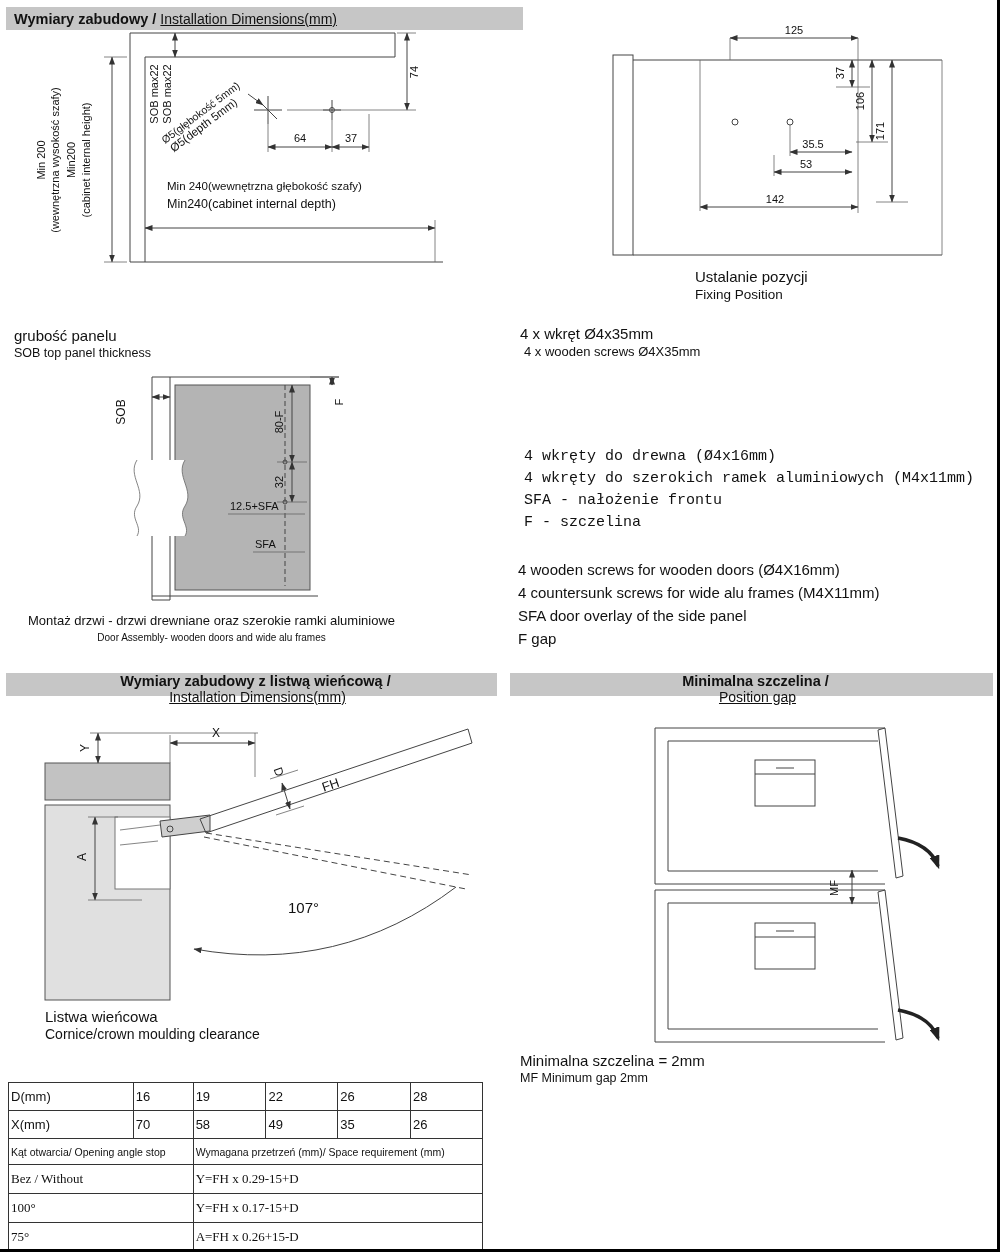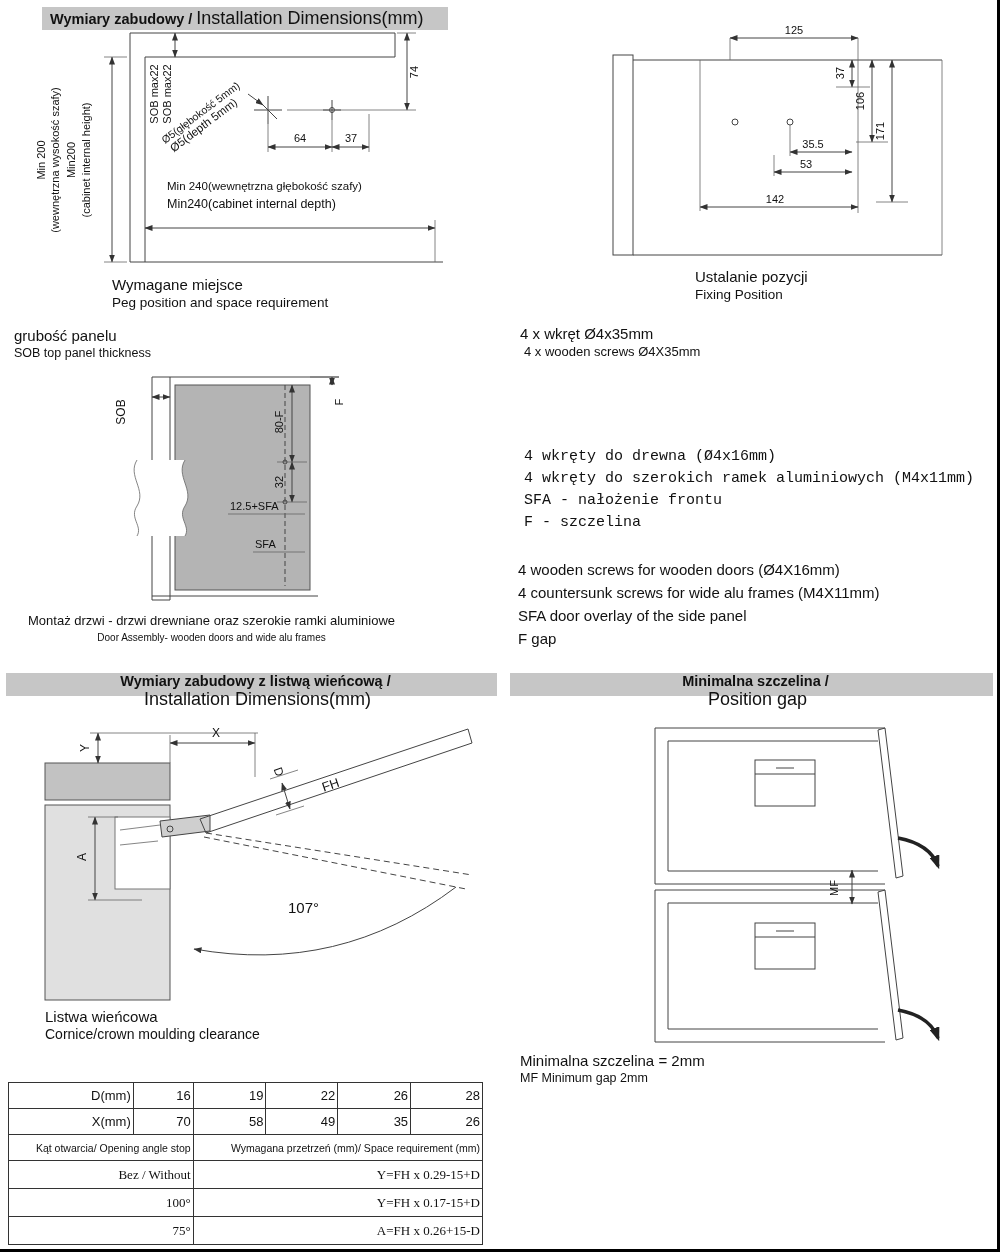--- a/index.html
+++ b/index.html
@@ -2,43 +2,43 @@
 <html><head>
 <meta charset="utf-8">
 <style>
   * { margin:0; padding:0; box-sizing:border-box; }
   html,body { background:#fff; }
   body { font-family:"Liberation Sans", sans-serif; color:#111; }
   .page { position:relative; width:1000px; height:1252px; background:#fff; overflow:hidden;
           border-right:3px solid #000; border-bottom:3px solid #000; }
   .bar { position:absolute; background:#c6c6c6; height:23px; display:flex; align-items:center; padding-left:8px; }
   .bar .pl { font-size:14.5px; font-weight:bold; white-space:pre; }
-  .bar .en { font-size:18px; margin-left:4px; white-space:pre; }
+  .bar .en { font-size:14px; margin-left:4px; white-space:pre;text-decoration:underline; }
   .caption { position:absolute; }
   .cap1 { font-size:15px; line-height:18px; }
   .cap2 { font-size:13.5px; line-height:17px; }
   .note-pl { font-size:15px; line-height:22px;font-family:Liberation Mono, monospace; }
   .note-en { font-size:15px; line-height:23px; }
   svg { position:absolute; overflow:visible; }
   svg text { font-family:"Liberation Sans", sans-serif; fill:#111; stroke:none; }
   .ln { stroke:#444; stroke-width:1; fill:none; }
   .thin { stroke:#666; stroke-width:0.8; fill:none; }
   .dim { font-size:11px; }
   table.clr { position:absolute; border-collapse:collapse; background:#fff; }
-  table.clr td { border:1.2px solid #333; text-align:right; vertical-align:middle;
-                 font-size:13px; height:26px; padding:0 2px; }
+  table.clr td { border:1.2px solid #333; text-align:left; vertical-align:middle;
+                 font-size:13px; height:26px; padding:6px 2px; }
   table.clr tr.small td { font-size:10.5px; }
   table.clr tr.frm td { height:28px;font-family:Liberation Serif, serif; }
 </style>
 </head>
 <body>
 
 <div class="page">
 
-  <div class="bar" style="left:6px;top:7px;width:406px;margin-left:36px;">
+  <div class="bar" style="left:6px;top:7px;width:517px;">
     <span class="pl">Wymiary zabudowy /</span>
     <span class="en">Installation Dimensions(mm)</span>
   </div>
   <div class="bar" style="left:6px;top:673px;width:491px;flex-direction:column;">
     <span class="pl">Wymiary zabudowy z listwą wieńcową /</span>
     <span class="en">Installation Dimensions(mm)</span>
   </div>
   <div class="bar" style="left:510px;top:673px;width:483px;flex-direction:column;">
     <span class="pl">Minimalna szczelina /</span>
     <span class="en">Position gap</span>
@@ -94,24 +94,20 @@
     <text class="dim" x="403" y="40" transform="rotate(-90 403 40)" text-anchor="middle" font-size="11">74</text>
     <text class="dim" x="285" y="110" text-anchor="middle" font-size="11">64</text>
     <text class="dim" x="336" y="110" text-anchor="middle" font-size="11">37</text>
     <g transform="translate(150,112) rotate(-37)">
       <text x="0" y="0" font-size="10.5">Ø5(głębokość 5mm)</text>
       <text x="2" y="12" font-size="11.5">Ø5(depth 5mm)</text>
     </g>
     <text x="152" y="158" font-size="11.5">Min 240(wewnętrzna głębokość szafy)</text>
     <text x="152" y="176" font-size="12.5">Min240(cabinet internal depth)</text>
   </svg>
-  <div class="caption" style="left:112px;top:276px;">
-    <div class="cap1">Wymagane miejsce</div>
-    <div class="cap2">Peg position and space requirement</div>
-  </div>
 
   <svg style="left:570px;top:25px;" width="420" height="240" viewBox="0 0 420 240">
     <defs>
       <marker id="a2" viewBox="0 0 8 6" markerWidth="8" markerHeight="6" refX="7.5" refY="3" orient="auto-start-reverse">
         <path d="M0,0 L8,3 L0,6 Z" fill="#333"></path>
       </marker>
     </defs>
     <g class="ln">
       <rect x="43" y="30" width="20" height="200"></rect>
       <line x1="63" y1="35" x2="372" y2="35"></line>

